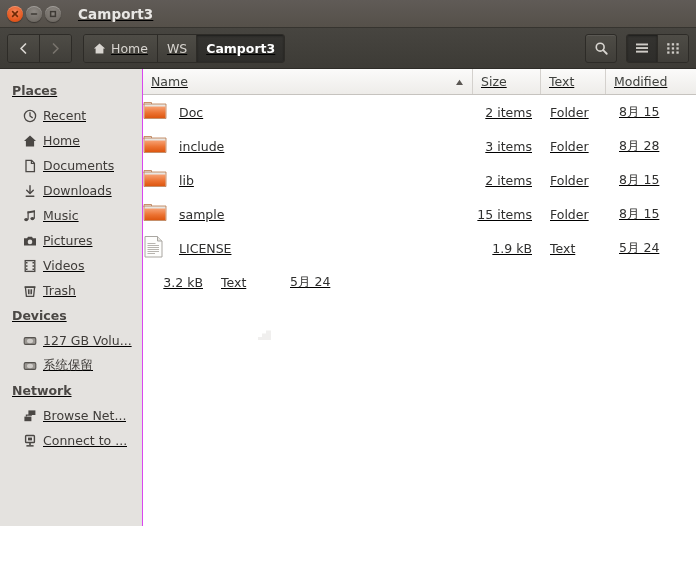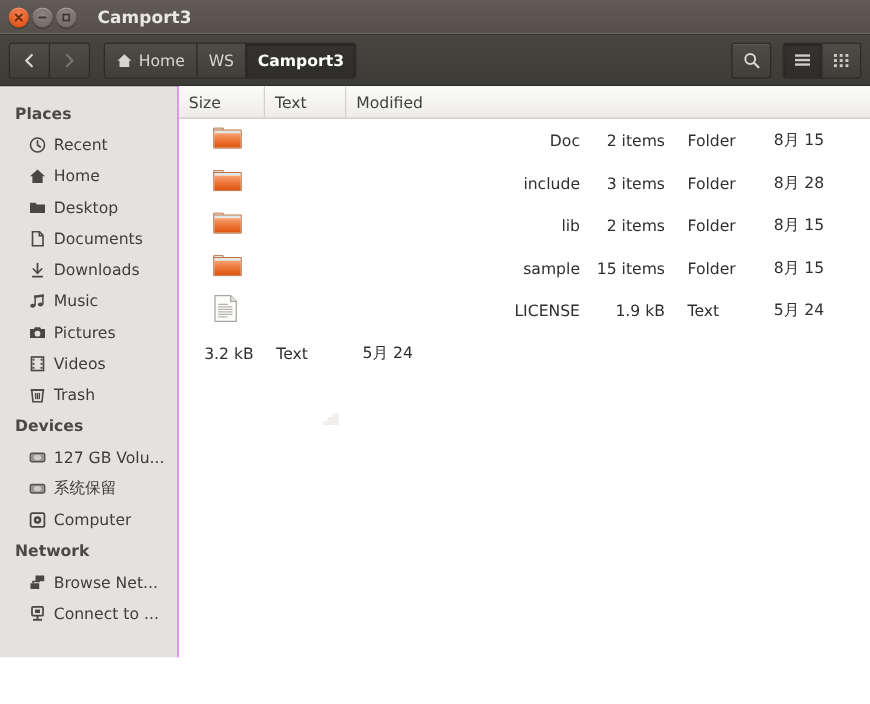--- a/index.html
+++ b/index.html
@@ -9,20 +9,21 @@
   }
   body {
     font-family: "DejaVu Sans", "Liberation Sans", sans-serif;
   }
   #app {
     position: relative;
     width: 696px;
     height: 526px;
     overflow: hidden;
     background: #ffffff;
+    text-decoration: underline;
   }
 
   
   .titlebar {
     position: relative;
     height: 28px;
     background: linear-gradient(to bottom, #605b57 0%, #555049 100%);
     border-bottom: 1px solid #36342f;
     display: flex;
     align-items: center;
@@ -240,21 +241,21 @@
     color: #2f2f2e;
   }
   .c {
     box-sizing: border-box;
     padding: 0 8px;
     display: flex;
     align-items: center;
     overflow: hidden;
     white-space: nowrap;
   }
-  .c-name { width: 329px; gap: 12px; padding-left: 27px; justify-content: space-between; }
+  .c-name { width: 329px; gap: 12px; padding-left: 0; }
   .c-size { width: 68px; justify-content: flex-end; }
   .c-type { width: 65px; padding-left: 10px; }
   .c-mod  { flex: 1 1 auto; padding-left: 14px; }
 
   .fico { width: 24px; height: 26px; flex: 0 0 auto; }
 
   .ghost {
     position: absolute;
     left: 114px;
     top: 258px;
@@ -375,28 +376,20 @@
 
       <div class="sb-item">
         <span class="sb-ico">
           <svg width="14" height="14" viewBox="0 0 14 14">
               <path d="M7 1.6 L1 7 L2.9 7 L2.9 12.4 L11.1 12.4 L11.1 7 L13 7 Z" fill="#4a4744"></path>
             </svg>
         </span>
         <span class="lbl">Home</span>
       </div>
 
-      <div class="sb-item">
-        <span class="sb-ico">
-          <svg width="14" height="14" viewBox="0 0 14 14">
-              <path d="M1 3.2 L5.4 3.2 L6.4 4.6 L13 4.6 L13 11.4 L1 11.4 Z" fill="#4a4744"></path>
-            </svg>
-        </span>
-        <span class="lbl">Desktop</span>
-      </div>
 
       <div class="sb-item">
         <span class="sb-ico">
           <svg width="14" height="14" viewBox="0 0 14 14">
               <path d="M3 1.4 L8.6 1.4 L11.4 4.3 L11.4 12.6 L3 12.6 Z" fill="none" stroke="#4a4744" stroke-width="1.3"></path>
               <path d="M8.4 1.6 L8.4 4.5 L11.2 4.5" fill="none" stroke="#4a4744" stroke-width="1.2"></path>
             </svg>
         </span>
         <span class="lbl">Documents</span>
       </div>
@@ -485,30 +478,20 @@
       <div class="sb-item">
         <span class="sb-ico">
           <svg width="14" height="14" viewBox="0 0 14 14">
               <rect x="1.2" y="3.6" width="11.6" height="6.8" rx="1.4" fill="#9a9792" stroke="#55524e" stroke-width="1.1"></rect>
               <ellipse cx="7" cy="7" rx="3" ry="2.2" fill="#cfccc8"></ellipse>
             </svg>
         </span>
         <span class="lbl">系统保留</span>
       </div>
 
-      <div class="sb-item">
-        <span class="sb-ico">
-          <svg width="14" height="14" viewBox="0 0 14 14">
-              <rect x="1.5" y="1.5" width="11" height="11" rx="1.3" fill="none" stroke="#4a4744" stroke-width="1.4"></rect>
-              <circle cx="7" cy="7" r="3" fill="#4a4744"></circle>
-              <circle cx="7" cy="7" r="1" fill="#e4e2df"></circle>
-            </svg>
-        </span>
-        <span class="lbl">Computer</span>
-      </div>
 
       <div class="sect">Network</div>
 
       <div class="sb-item">
         <span class="sb-ico">
           <svg width="14" height="14" viewBox="0 0 14 14">
               <rect x="5.4" y="1.4" width="7" height="4.6" fill="#4a4744"></rect>
               <rect x="1.4" y="7.6" width="7" height="4.6" fill="#4a4744"></rect>
               <path d="M3.4 7.6 L3.4 6.2 L8.9 6.2" fill="none" stroke="#4a4744" stroke-width="1.2"></path>
             </svg>
@@ -525,20 +508,28 @@
               <rect x="3.4" y="11.1" width="7.2" height="1.5" fill="#4a4744"></rect>
             </svg>
         </span>
         <span class="lbl">Connect to ...</span>
       </div>
     </div>
 
     <div class="pane">
 
       <div class="colhead">
+        <div class="ch ch-name">
+          <span>Name</span>
+          <span class="sortarrow">
+            <svg width="9" height="7" viewBox="0 0 9 7">
+                <path d="M4.5 0.8 L8 6 L1 6 Z" fill="#5a5753"></path>
+              </svg>
+          </span>
+        </div>
         <div class="ch ch-size">
           <span>Size</span>
         </div>
         <div class="ch ch-type">
           <span>Text</span>
         </div>
         <div class="ch ch-mod">
           <span>Modified</span>
         </div>
       </div>

